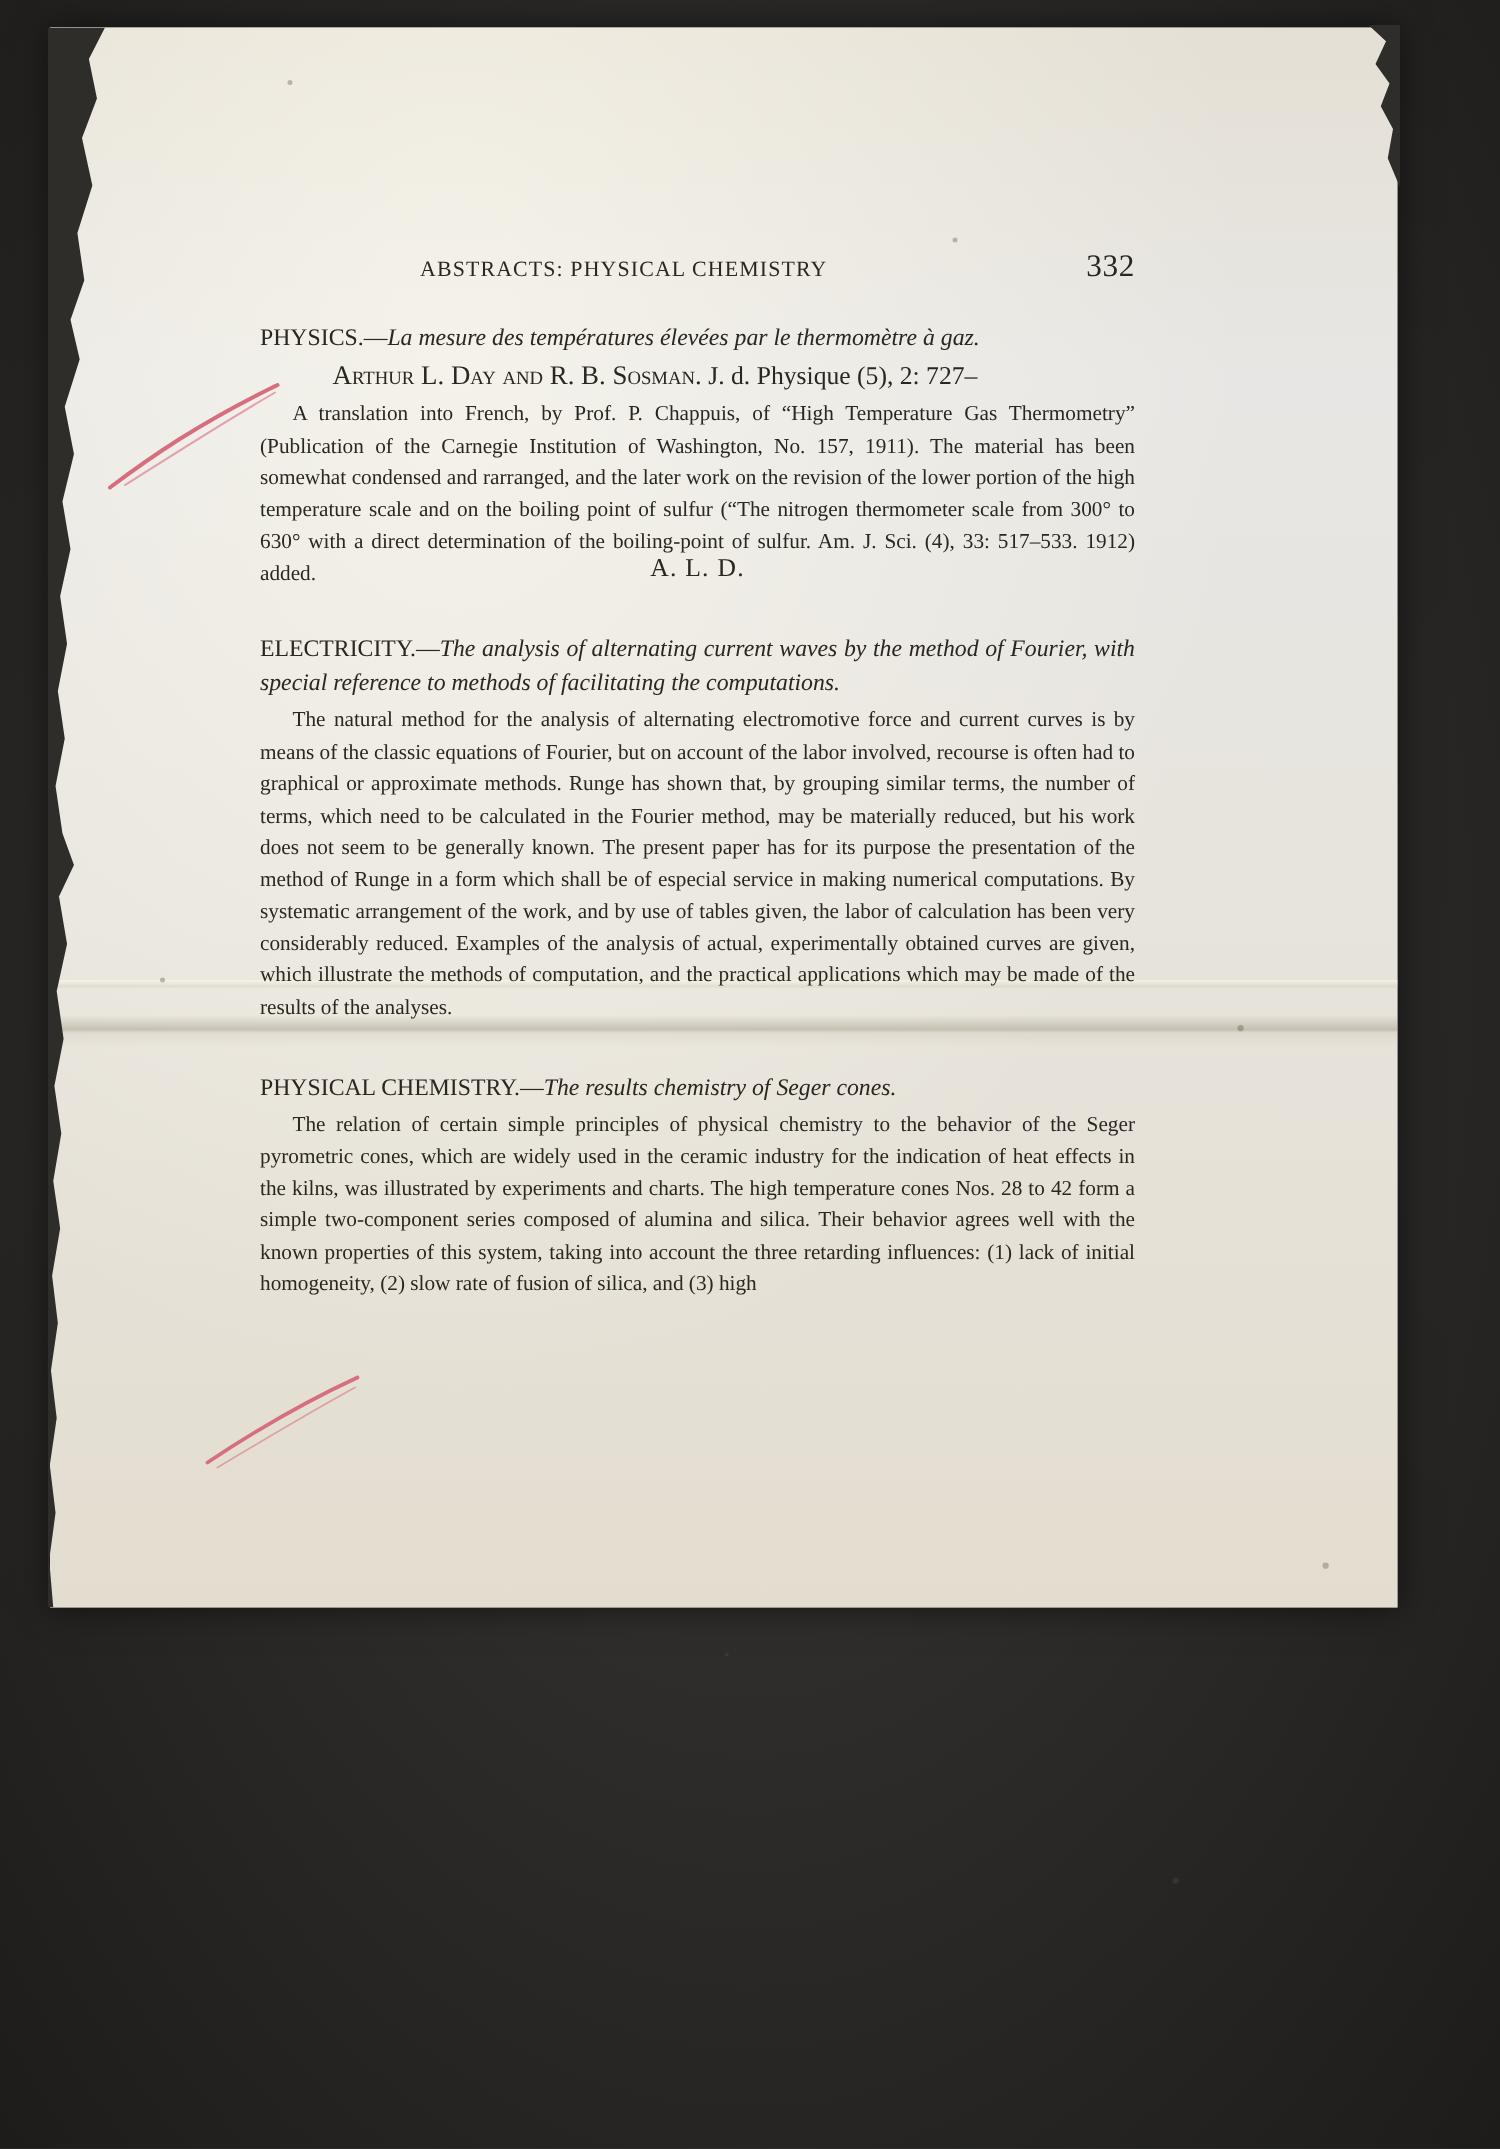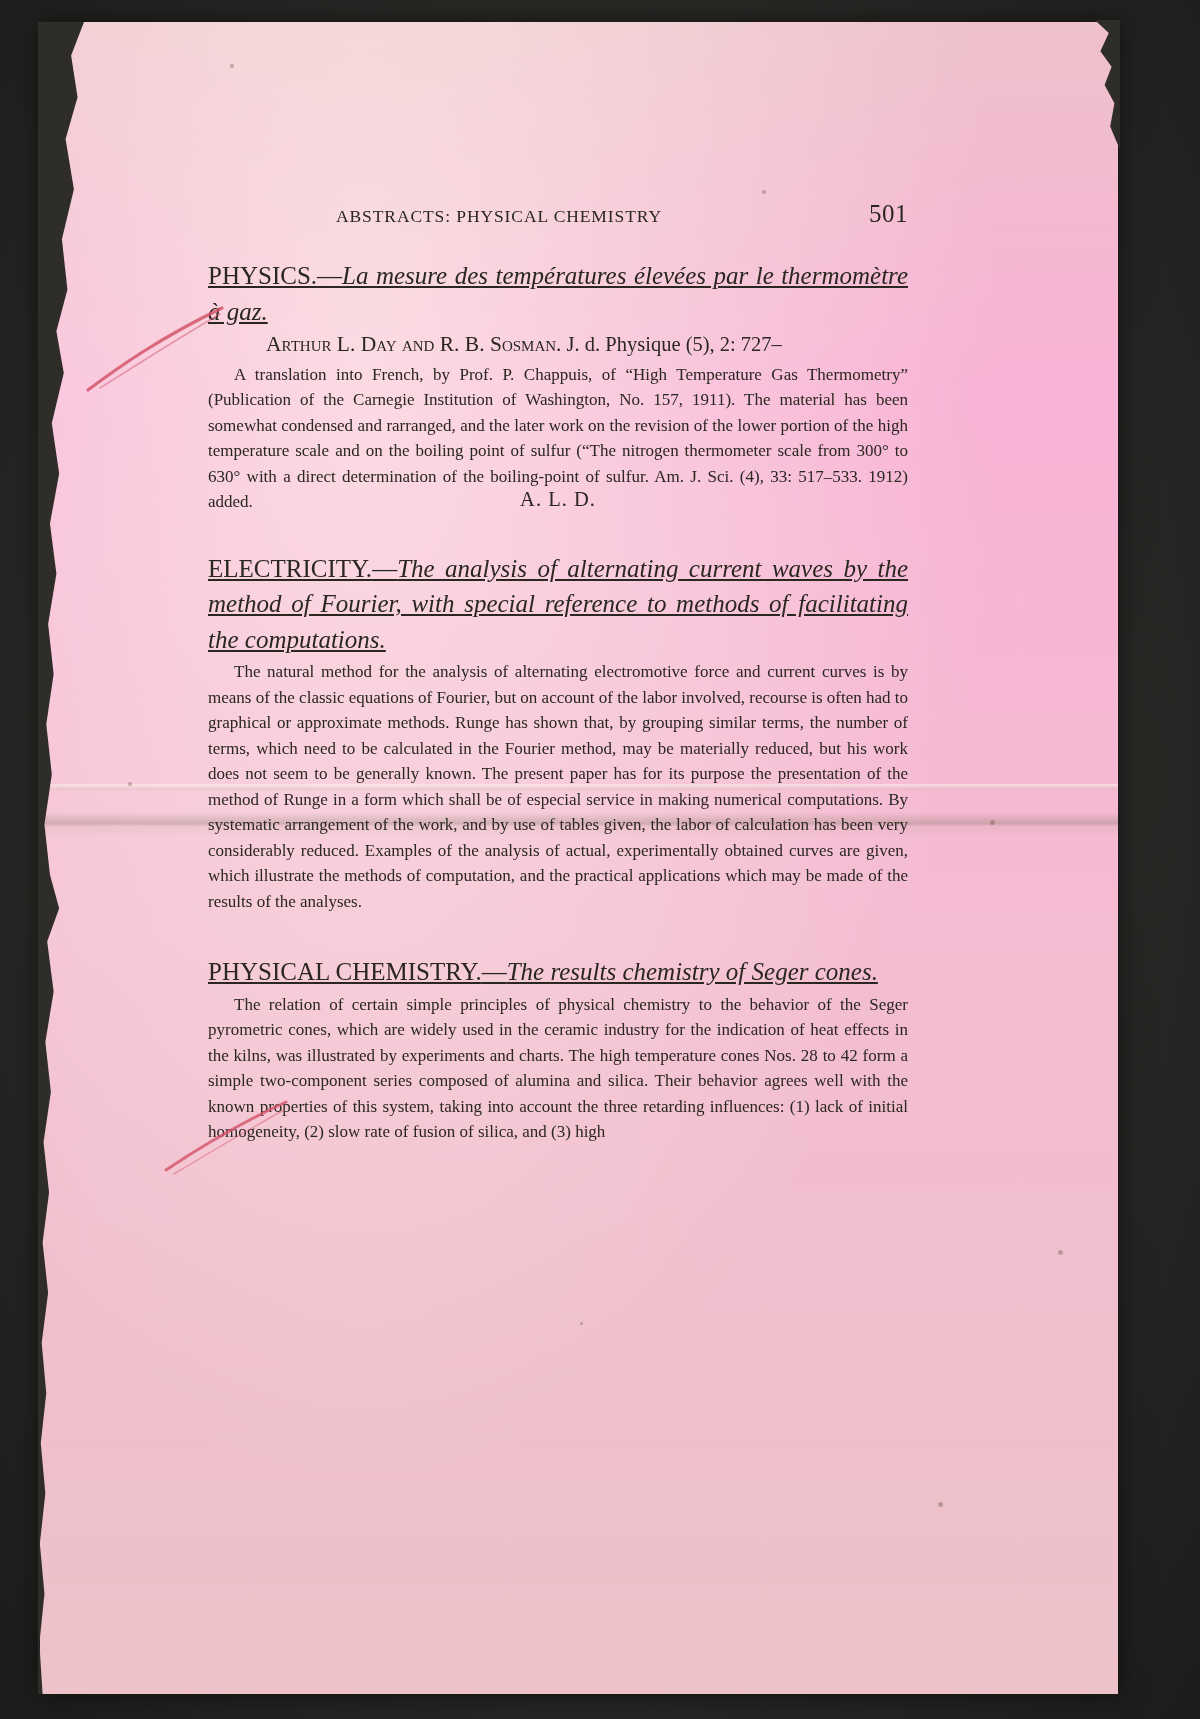--- a/index.html
+++ b/index.html
@@ -22,22 +22,22 @@
     background:
       radial-gradient(ellipse at 50% 45%, #3a3936 0%, #262523 70%, #1d1c1b 100%);
   }
 
   
   .page {
     position: absolute;
     left: 40px;
     top: 22px;
     width: 1078px;
-    height: 1672px;
-    background: #f9a8d4;
+    height: 1264px;
+    background: #e5e5e5;
     box-shadow: 0 0 26px rgba(0,0,0,0.55);
   }
   
   .page::before {
     content: "";
     position: absolute;
     inset: 0;
     background:
       radial-gradient(ellipse at 30% 20%, rgba(255,252,240,0.55) 0%, rgba(236,228,209,0.0) 60%),
       linear-gradient(180deg, rgba(228,218,195,0.5) 0%, rgba(243,237,222,0.15) 22%, rgba(235,226,205,0.35) 55%, rgba(226,215,190,0.55) 100%);
@@ -118,24 +118,23 @@
     margin-left: 128px;
   }
   .rh-page {
     font-size: 25px;
     letter-spacing: 0.5px;
   }
 
   .entry { margin-bottom: 34px; }
 
   .headline {
-    font-size: 25px;
+    font-size: 19px;
     line-height: 1.42;
     text-align: justify;
-    text-decoration: underline;
   }
   .headline .kw { font-style: normal; }
   .headline .ital { font-style: italic; }
 
   .hang {
     margin-left: 58px;
     font-size: 20.5px;
     line-height: 1.42;
     text-align: justify;
   }
@@ -189,21 +188,21 @@
   <span class="speck" style="left:950px;top:798px;width:5px;height:5px;"></span>
   <span class="speck" style="left:1018px;top:1228px;width:5px;height:5px;"></span>
   <span class="speck" style="left:88px;top:760px;width:4px;height:4px;"></span>
   <span class="speck" style="left:898px;top:1480px;width:5px;height:5px;"></span>
   <span class="speck" style="left:540px;top:1300px;width:3px;height:3px;"></span>
 
   <div class="content">
 
     <div class="running-head">
       <div class="rh-title">ABSTRACTS: PHYSICAL CHEMISTRY</div>
-      <div class="rh-page">501</div>
+      <div class="rh-page">332</div>
     </div>
 
     <div class="entry">
       <div class="headline">
         <span class="kw">PHYSICS.</span><span>—</span><span class="ital">La mesure des températures élevées par le thermomètre à gaz.</span>
       </div>
       <div class="hang">
         <span class="sc">Arthur L. Day and R. B. Sosman.</span>
         <span>J. d. Physique (5), 2: 727–</span>
       </div>

